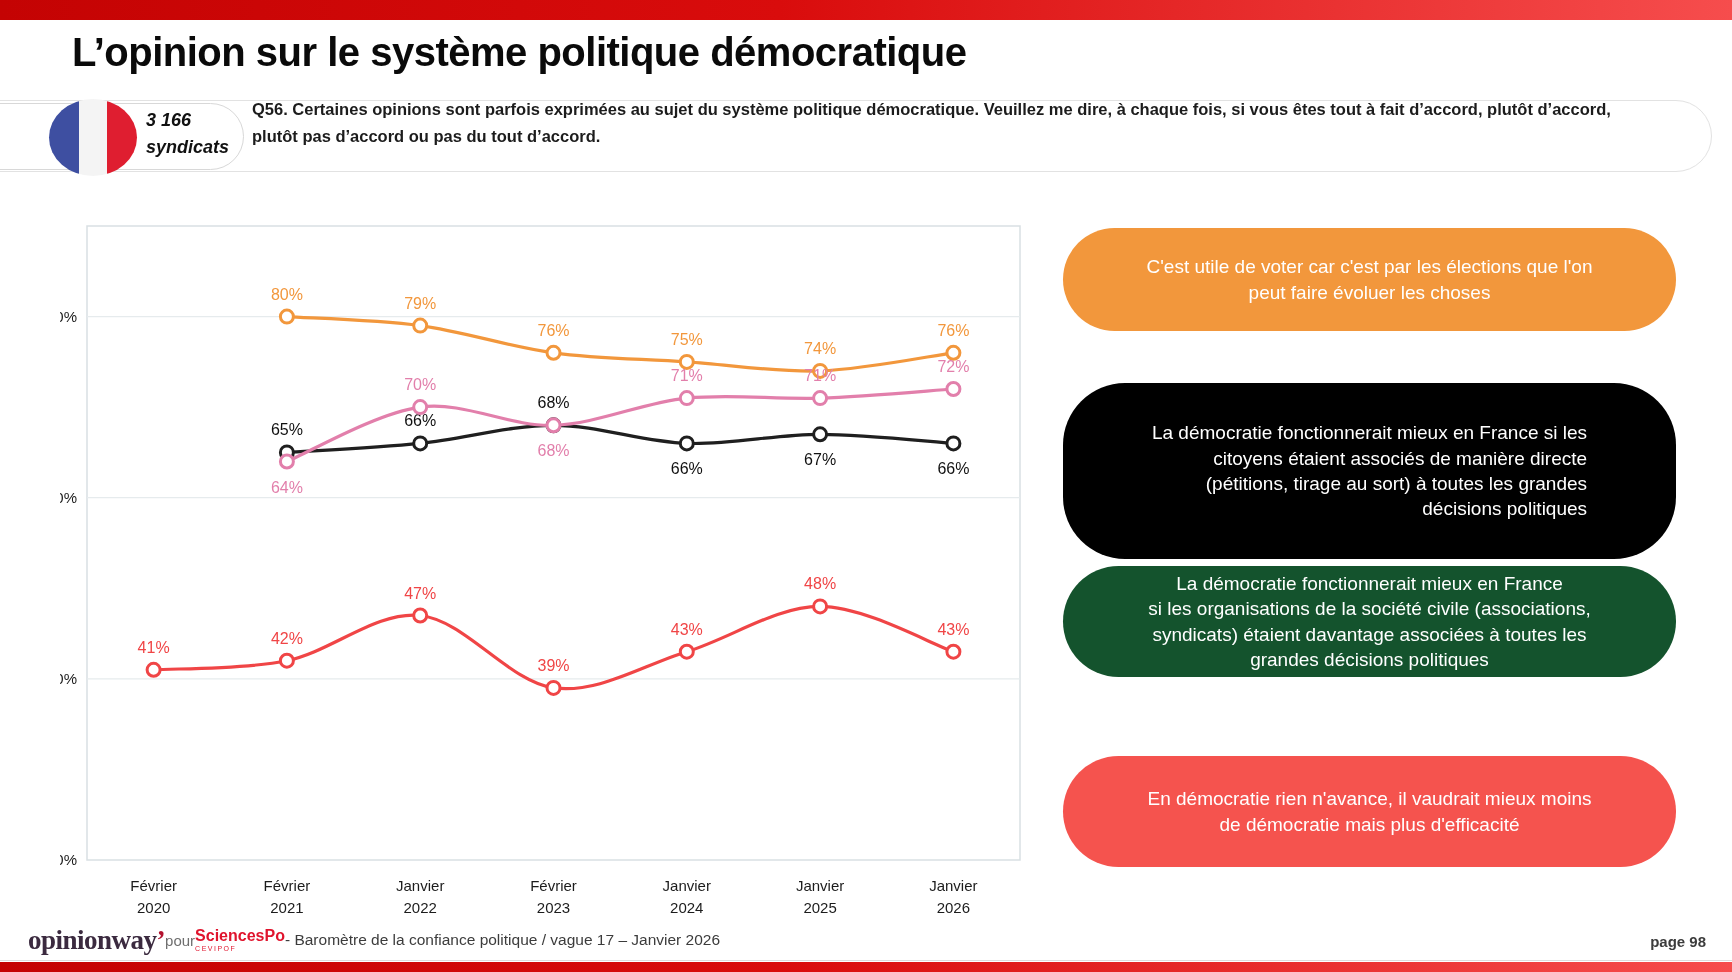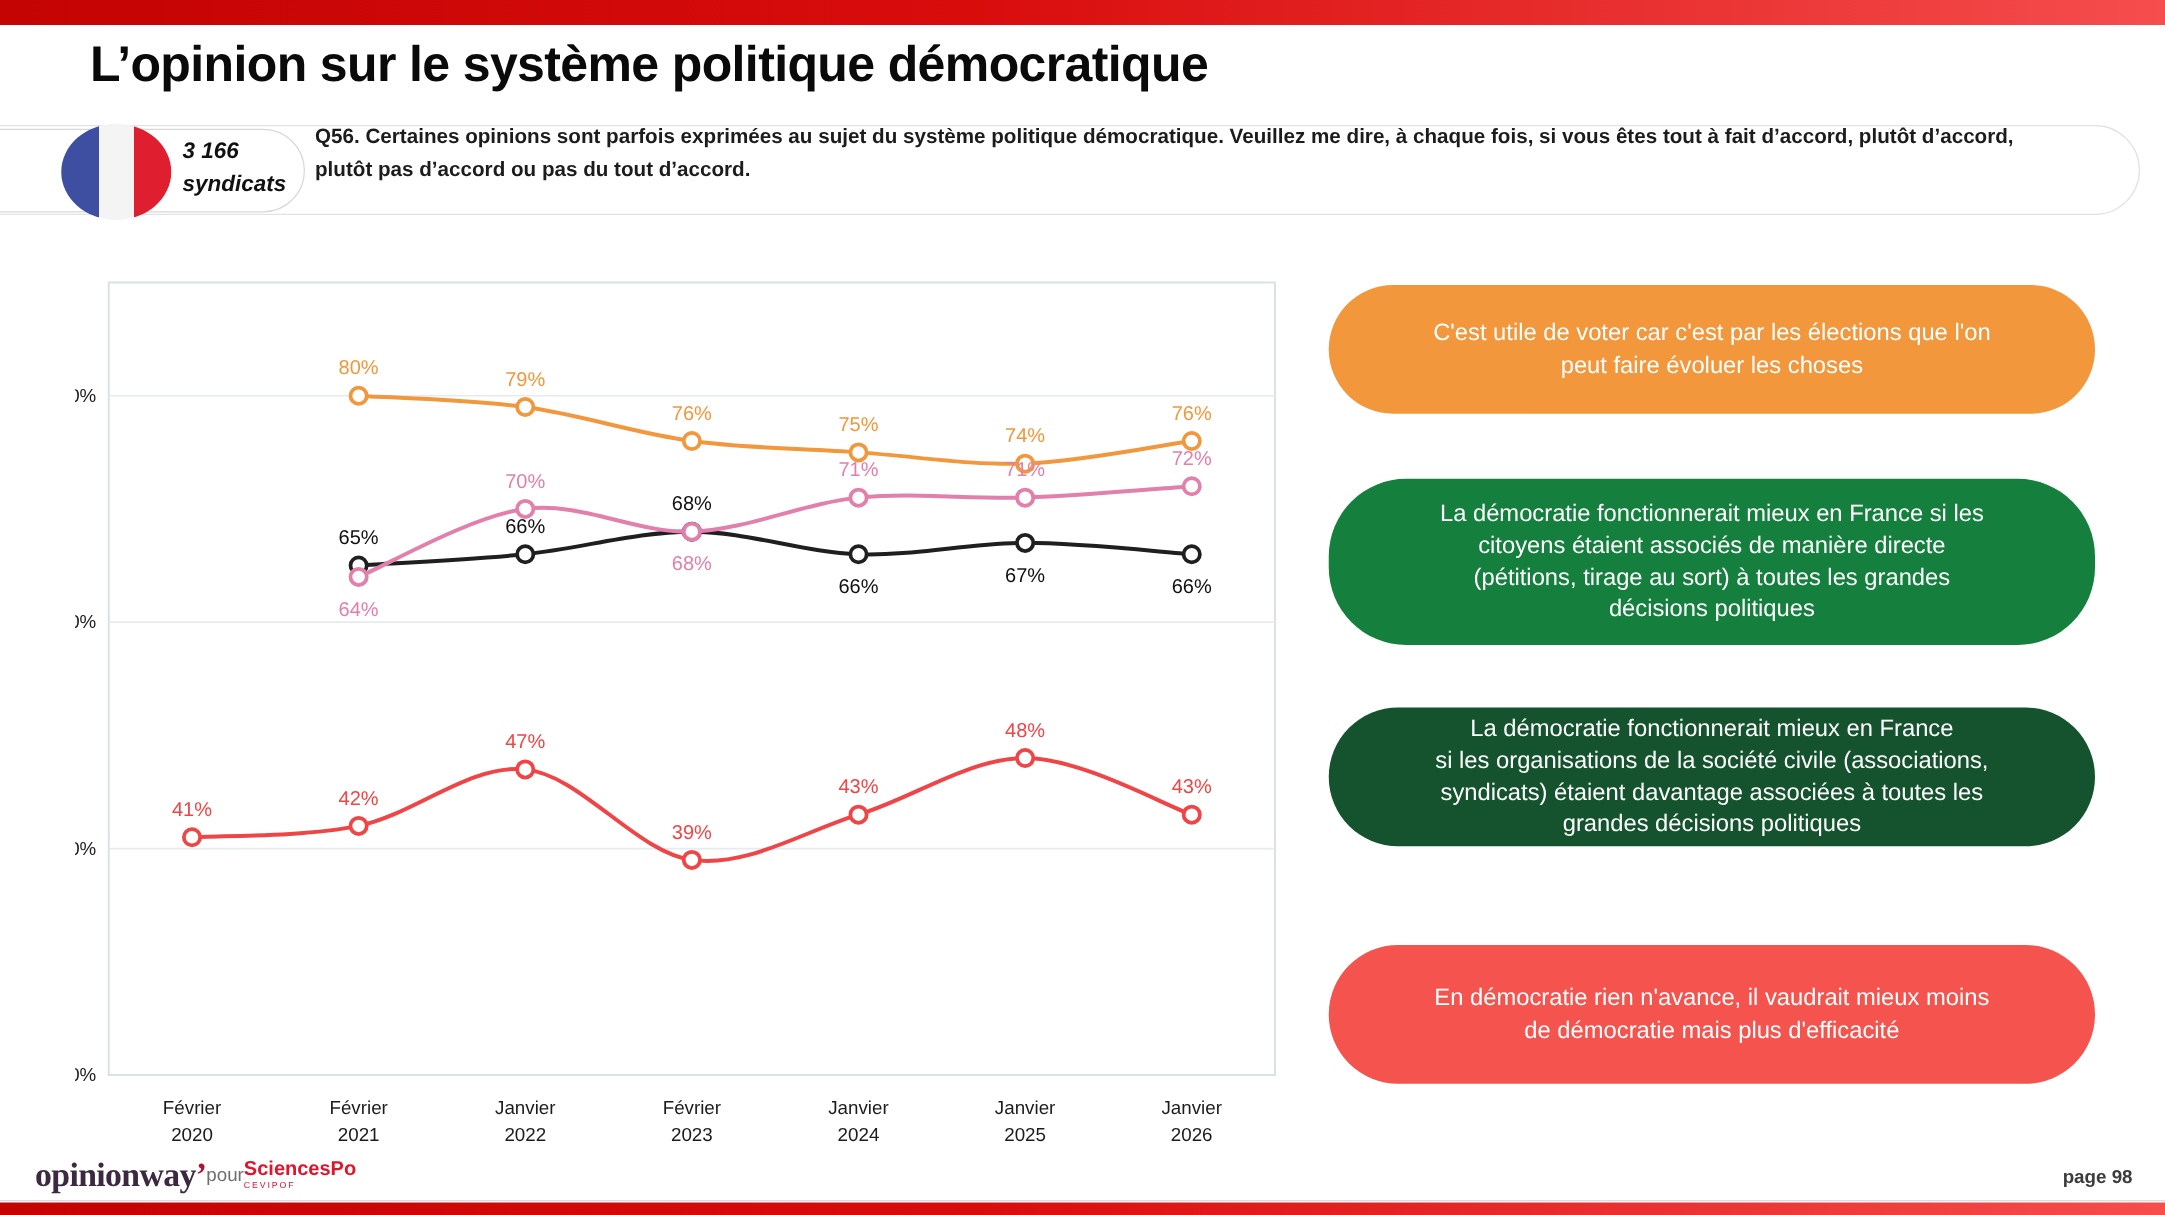--- a/index.html
+++ b/index.html
@@ -132,35 +132,36 @@
       <text class="dl" x="493.5" y="472.9" text-anchor="middle" fill="#F04546">39%</text>
       <text class="dl" x="626.8" y="436.7" text-anchor="middle" fill="#F04546">43%</text>
       <text class="dl" x="760.1" y="391.4" text-anchor="middle" fill="#F04546">48%</text>
       <text class="dl" x="893.4" y="436.7" text-anchor="middle" fill="#F04546">43%</text>
     </svg>
 </div>
 
 <div id="pills">
     <div class="pill" style="top: 228px; height: 103px; border-radius: 52px; background: rgb(242, 151, 60); color: rgb(255, 255, 255);">C'est utile de voter car c'est par les élections que l'on
 peut faire évoluer les choses</div>
-    <div class="pill" style="top: 383px; height: 133px; border-radius: 62px; background: #15803d; color: rgb(255, 255, 255);">La démocratie fonctionnerait mieux en France si les
+    <div class="pill" style="top: 383px; height: 176px; border-radius: 62px; background: #000000; color: rgb(255, 255, 255); text-align: right;">La démocratie fonctionnerait mieux en France si les
 citoyens étaient associés de manière directe
 (pétitions, tirage au sort) à toutes les grandes
 décisions politiques</div>
     <div class="pill" style="top: 566px; height: 111px; border-radius: 68px; background: #14532d; color: rgb(255, 255, 255);">La démocratie fonctionnerait mieux en France
 si les organisations de la société civile (associations,
 syndicats) étaient davantage associées à toutes les
 grandes décisions politiques</div>
     <div class="pill" style="top: 756px; height: 111px; border-radius: 56px; background: rgb(245, 83, 78); color: rgb(255, 255, 255);">En démocratie rien n'avance, il vaudrait mieux moins
 de démocratie mais plus d'efficacité</div>
   </div>
 
 <div class="abs footer-row">
   <span class="brand"><span>opinionway</span><span class="brand-mark">’</span></span>
   <span class="pour">pour</span>
   <span class="sciencespo">
     <div class="sp">SciencesPo</div>
     <div class="cev">CEVIPOF</div>
   </span>
+  <span class="source">- Baromètre de la confiance politique / vague 17 – Janvier 2026</span>
 </div>
 <div class="abs page-num">page 98</div>
 <div class="abs footer-divider"></div>
 <div class="abs bottombar"></div>
 
 </body></html>

